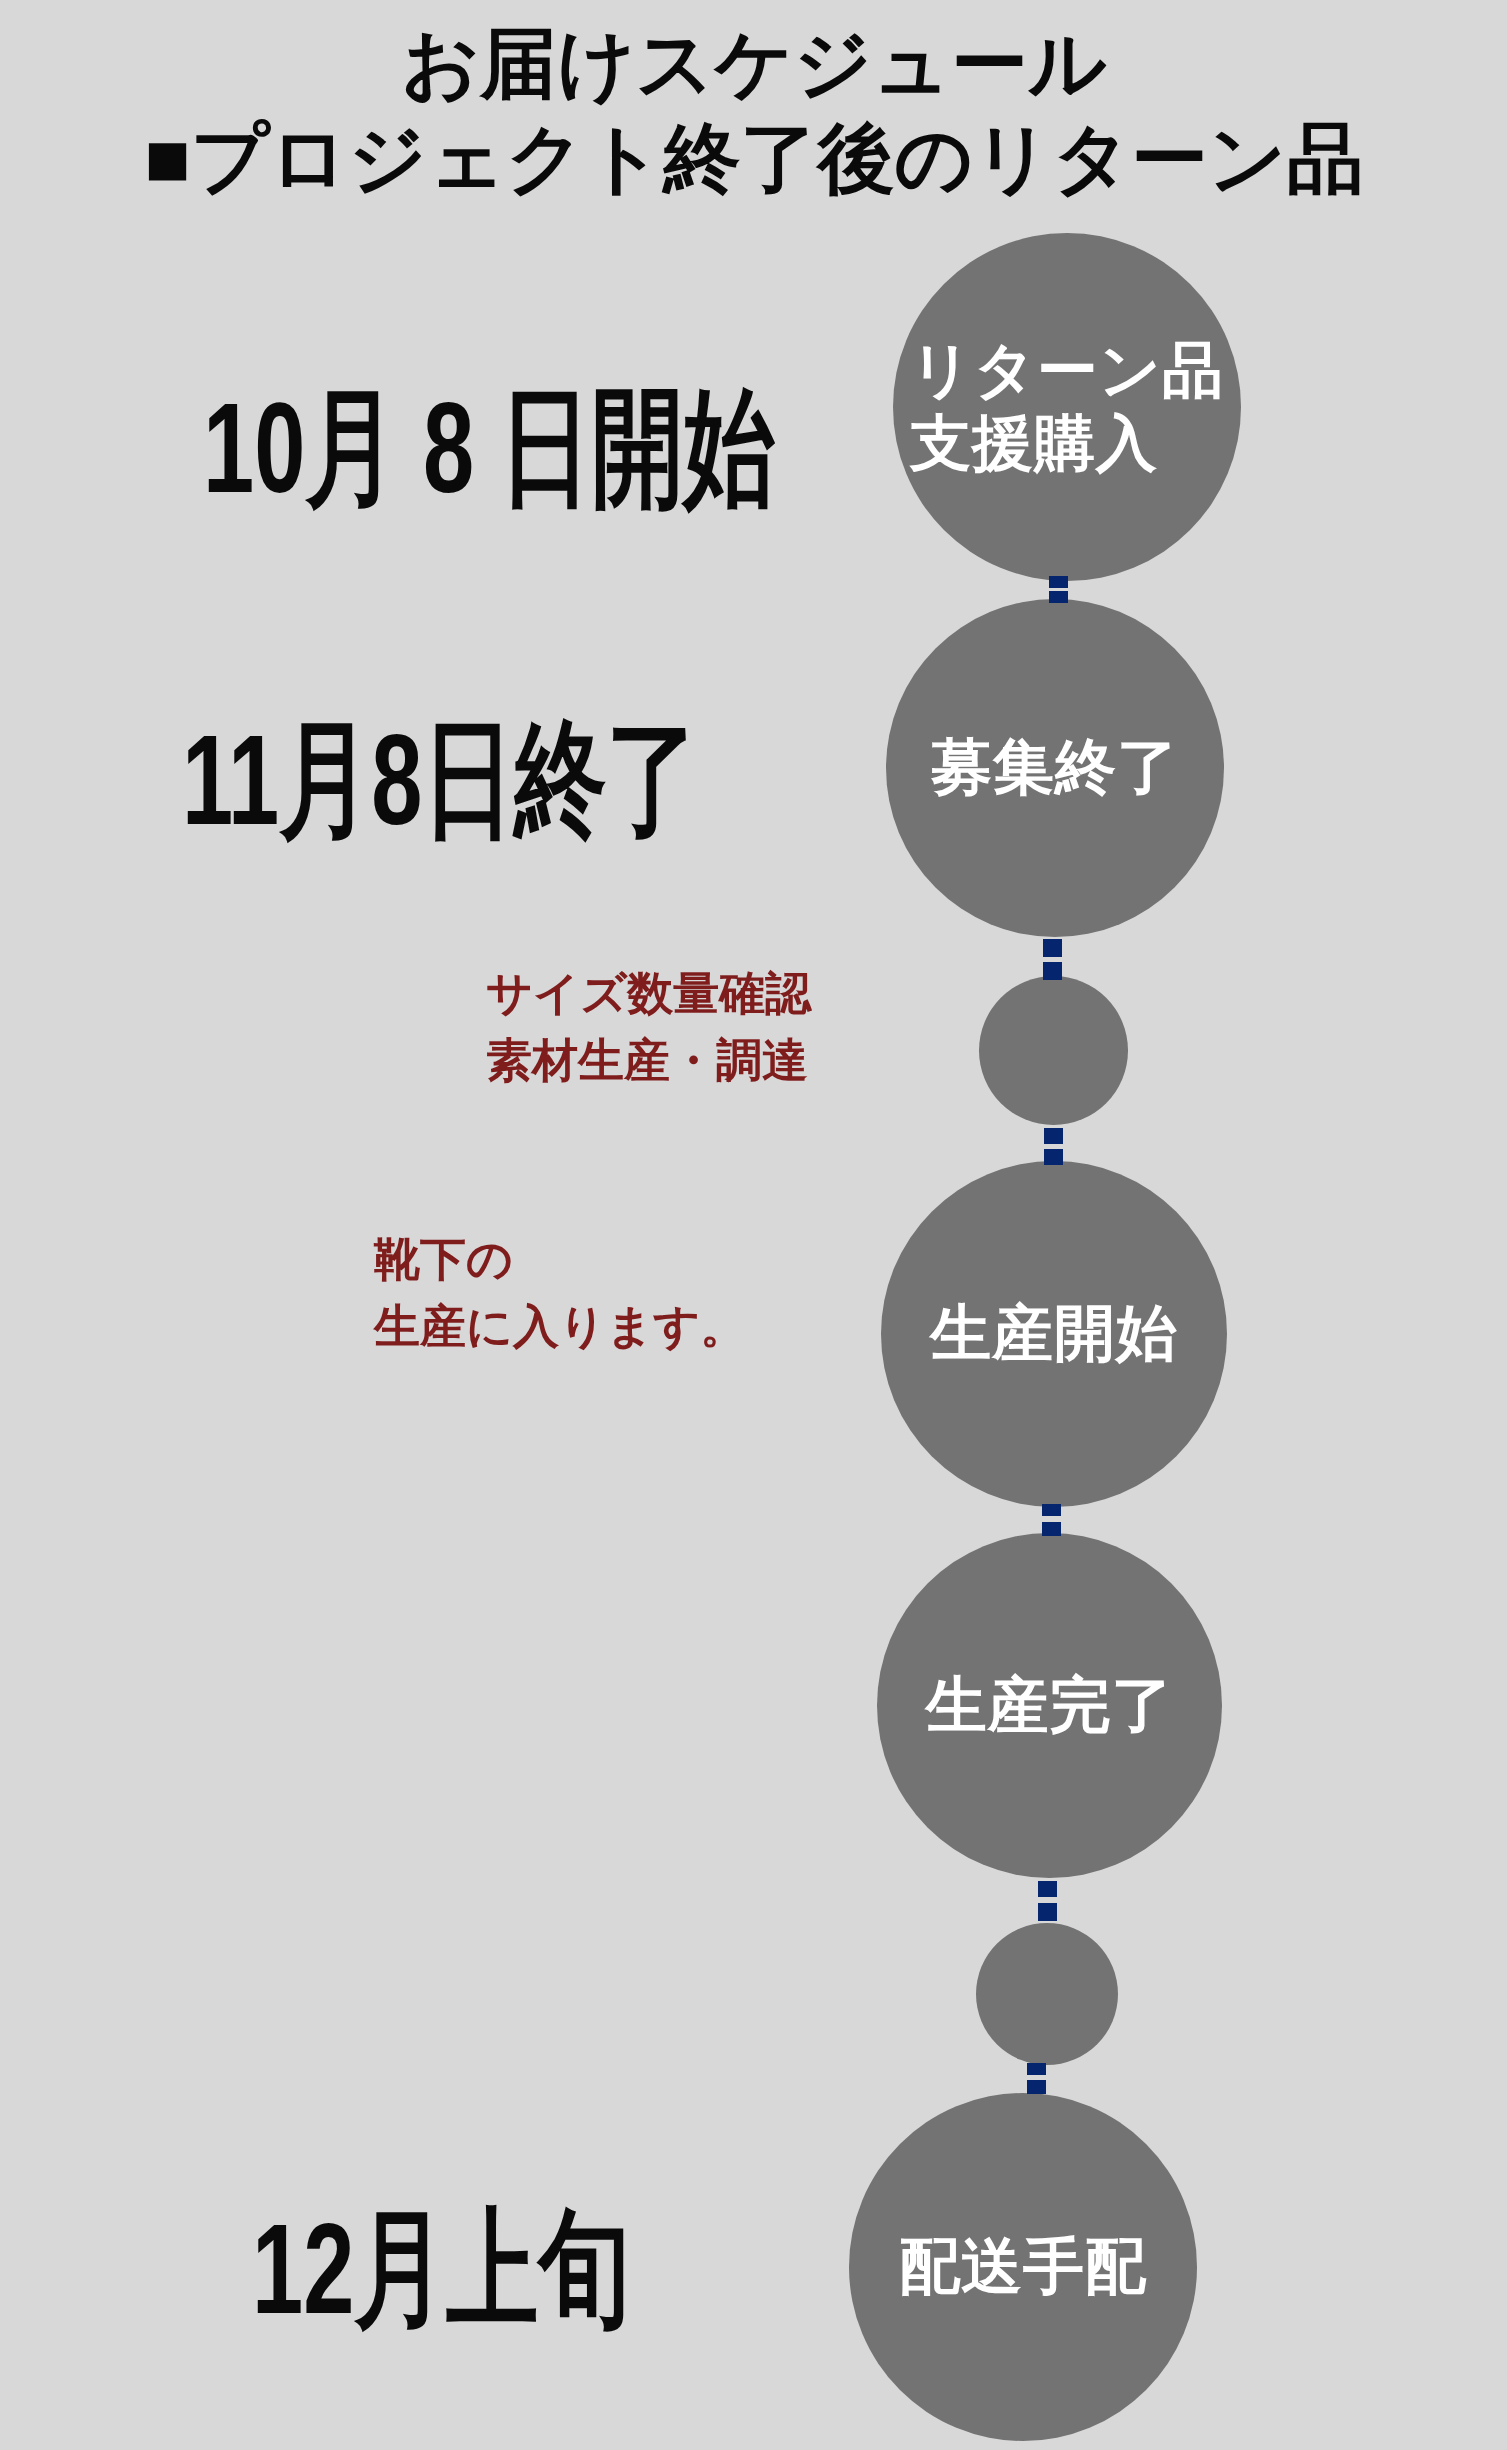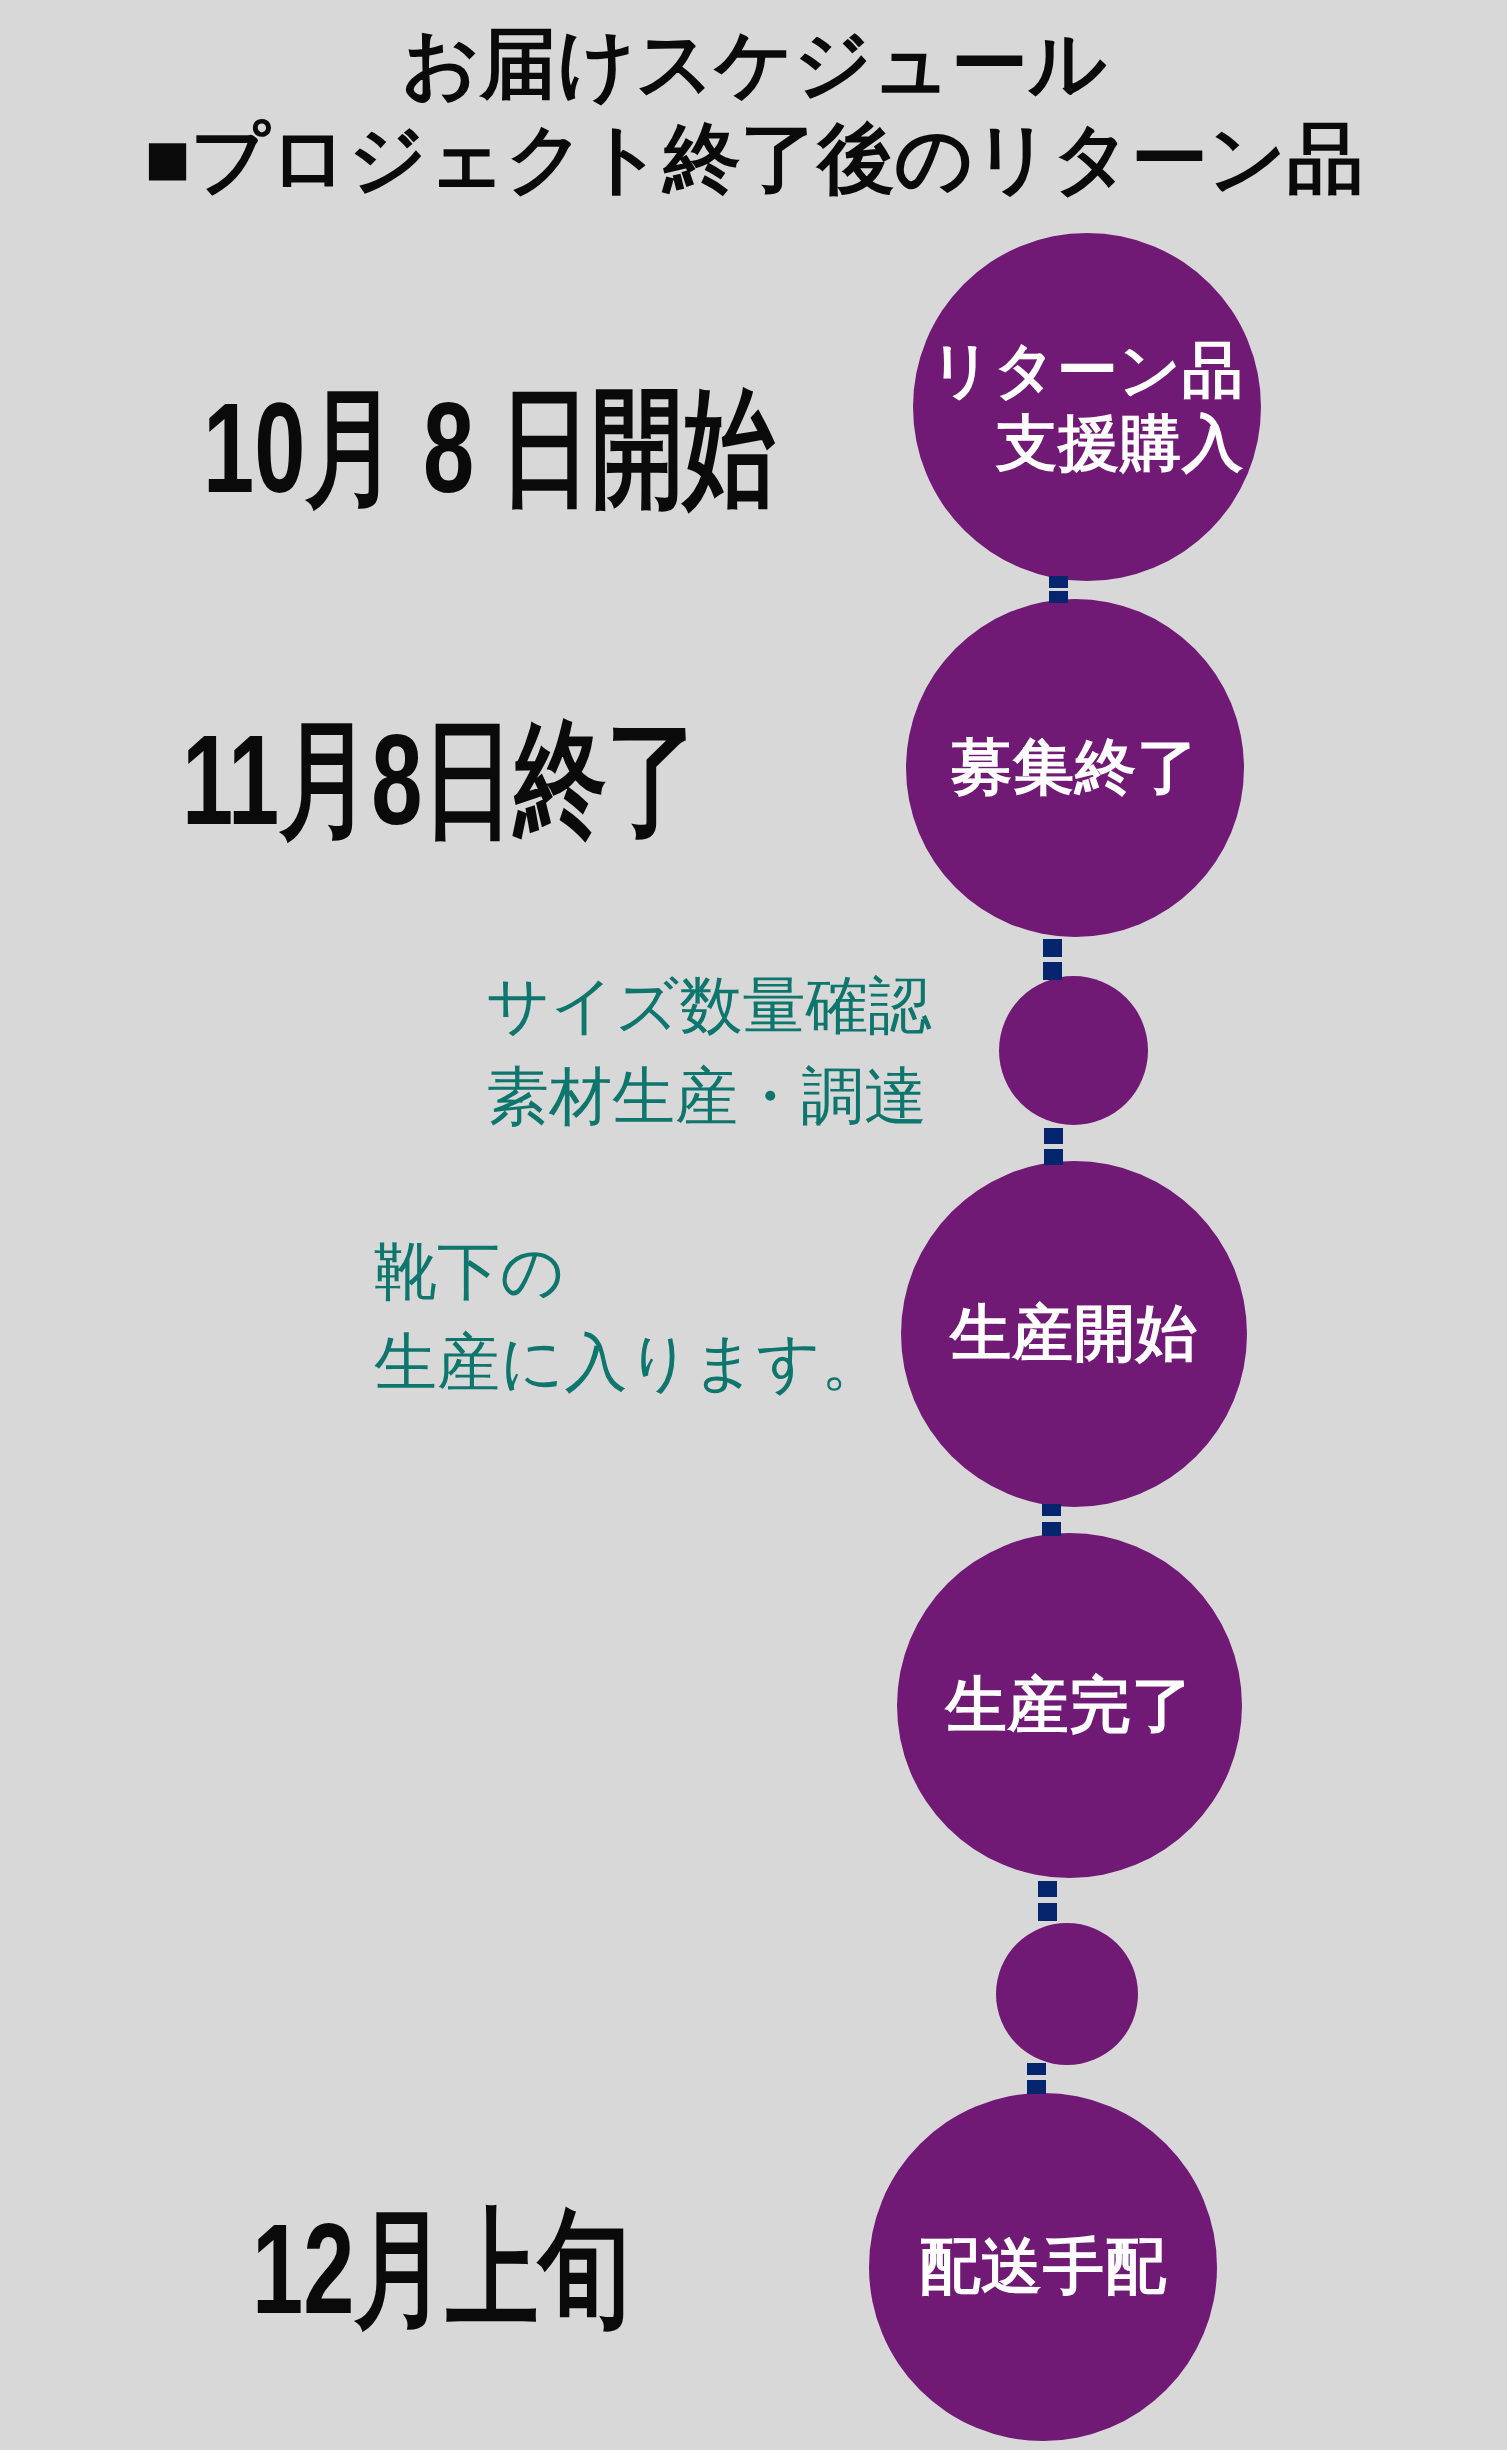--- a/index.html
+++ b/index.html
@@ -26,26 +26,25 @@
     font-weight: 800;
     color: #0a0a0a;
     letter-spacing: 0px;
   }
   .title span { display: block; }
 
   
   .circle {
     position: absolute;
     border-radius: 50%;
-    background: #701a75;
+    background: #737373;
     display: flex;
     align-items: center;
     justify-content: center;
-    text-align: right;
-    margin-left: 20px;
+    text-align: left;
   }
   .circle .ctext {
     color: #ffffff;
     font-weight: 800;
     font-size: 61px;
     line-height: 1.2;
     white-space: pre-line;
     letter-spacing: 0.9px;
   }
   .c1 { left: 893px; top: 233px;  width: 348px; height: 348px; }
@@ -84,24 +83,24 @@
   .side-label.date {
     font-size: 92px;
     line-height: 1;
     font-weight: 800;
     color: #0a0a0a;
     transform: scaleY(1.4);
     transform-origin: left center;
     letter-spacing: 0px;
   }
   .side-label.note {
-    font-size: 63px;
+    font-size: 46px;
     line-height: 1.45;
-    font-weight: 400;
-    color: #0f766e;
+    font-weight: 700;
+    color: #7f1d1d;
   }
   .l1 { left: 203px; top: 401px; }
   .l2 { left: 182px; top: 733px; }
   .l3 { left: 486px; top: 960px; }
   .l4 { left: 374px; top: 1226px; }
   .l5 { left: 477px; top: 1935px; }
   .l6 { left: 252px; top: 2222px; }
 </style>
 </head>
 <body>

